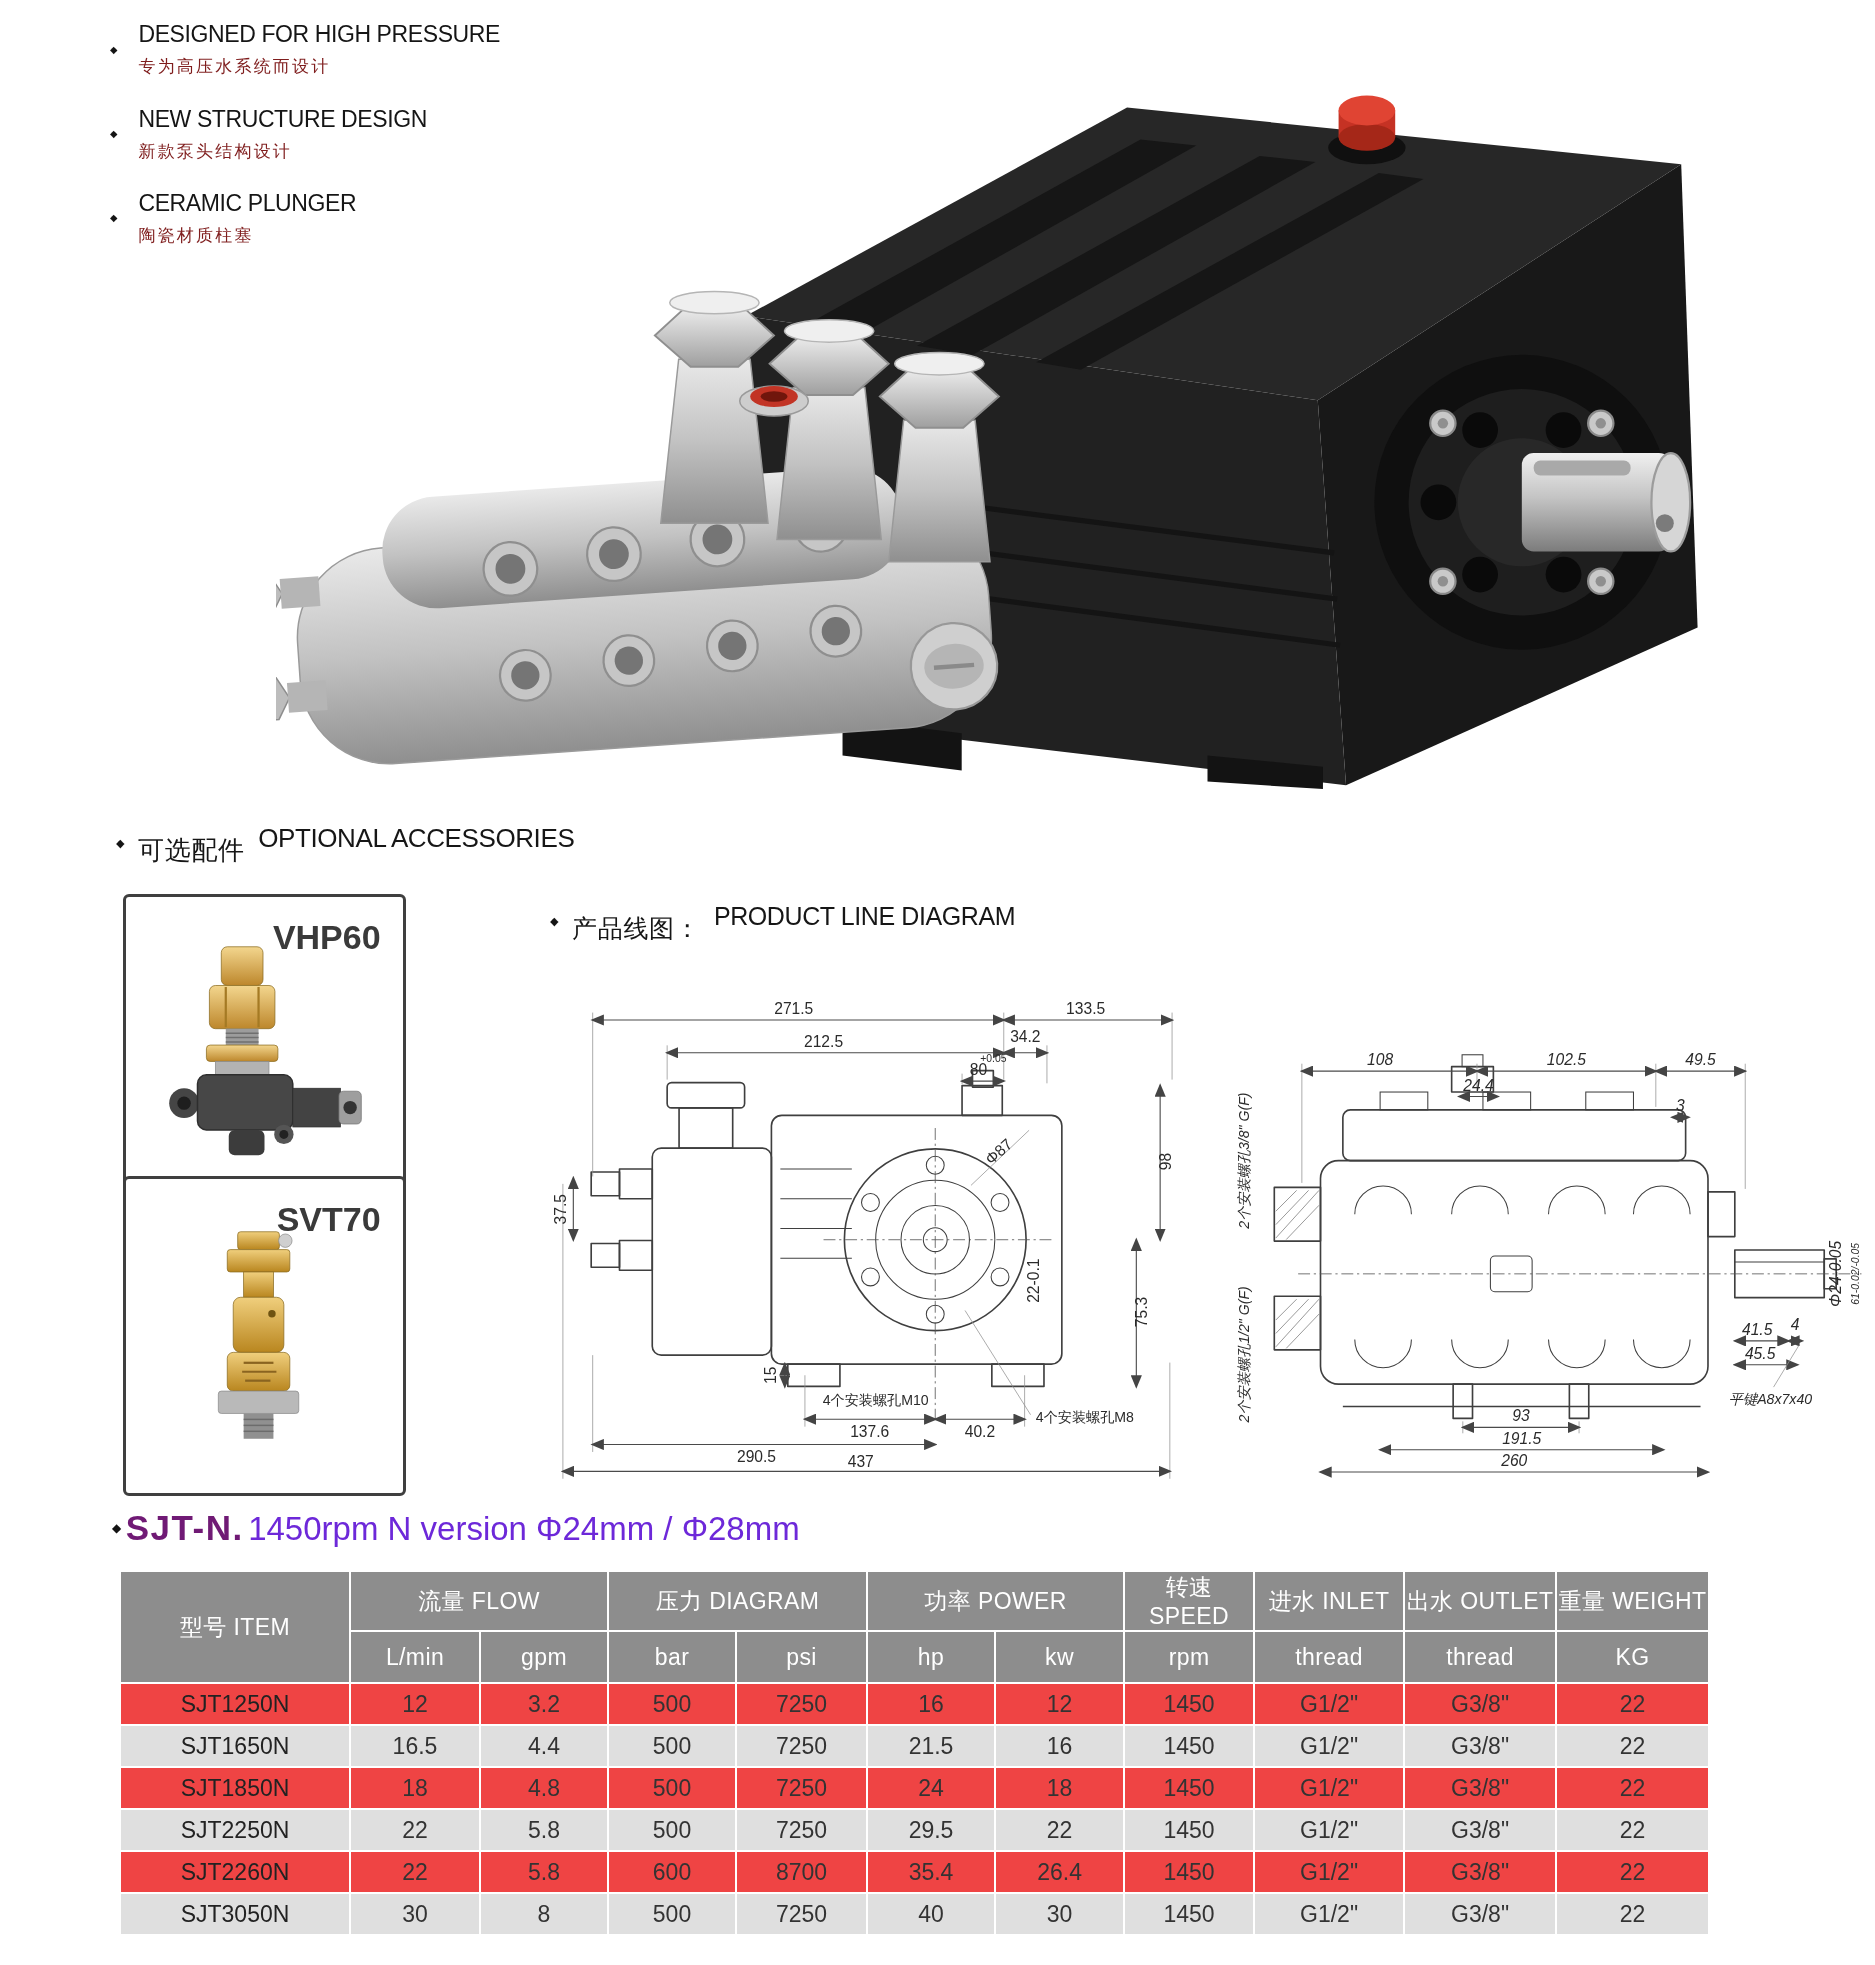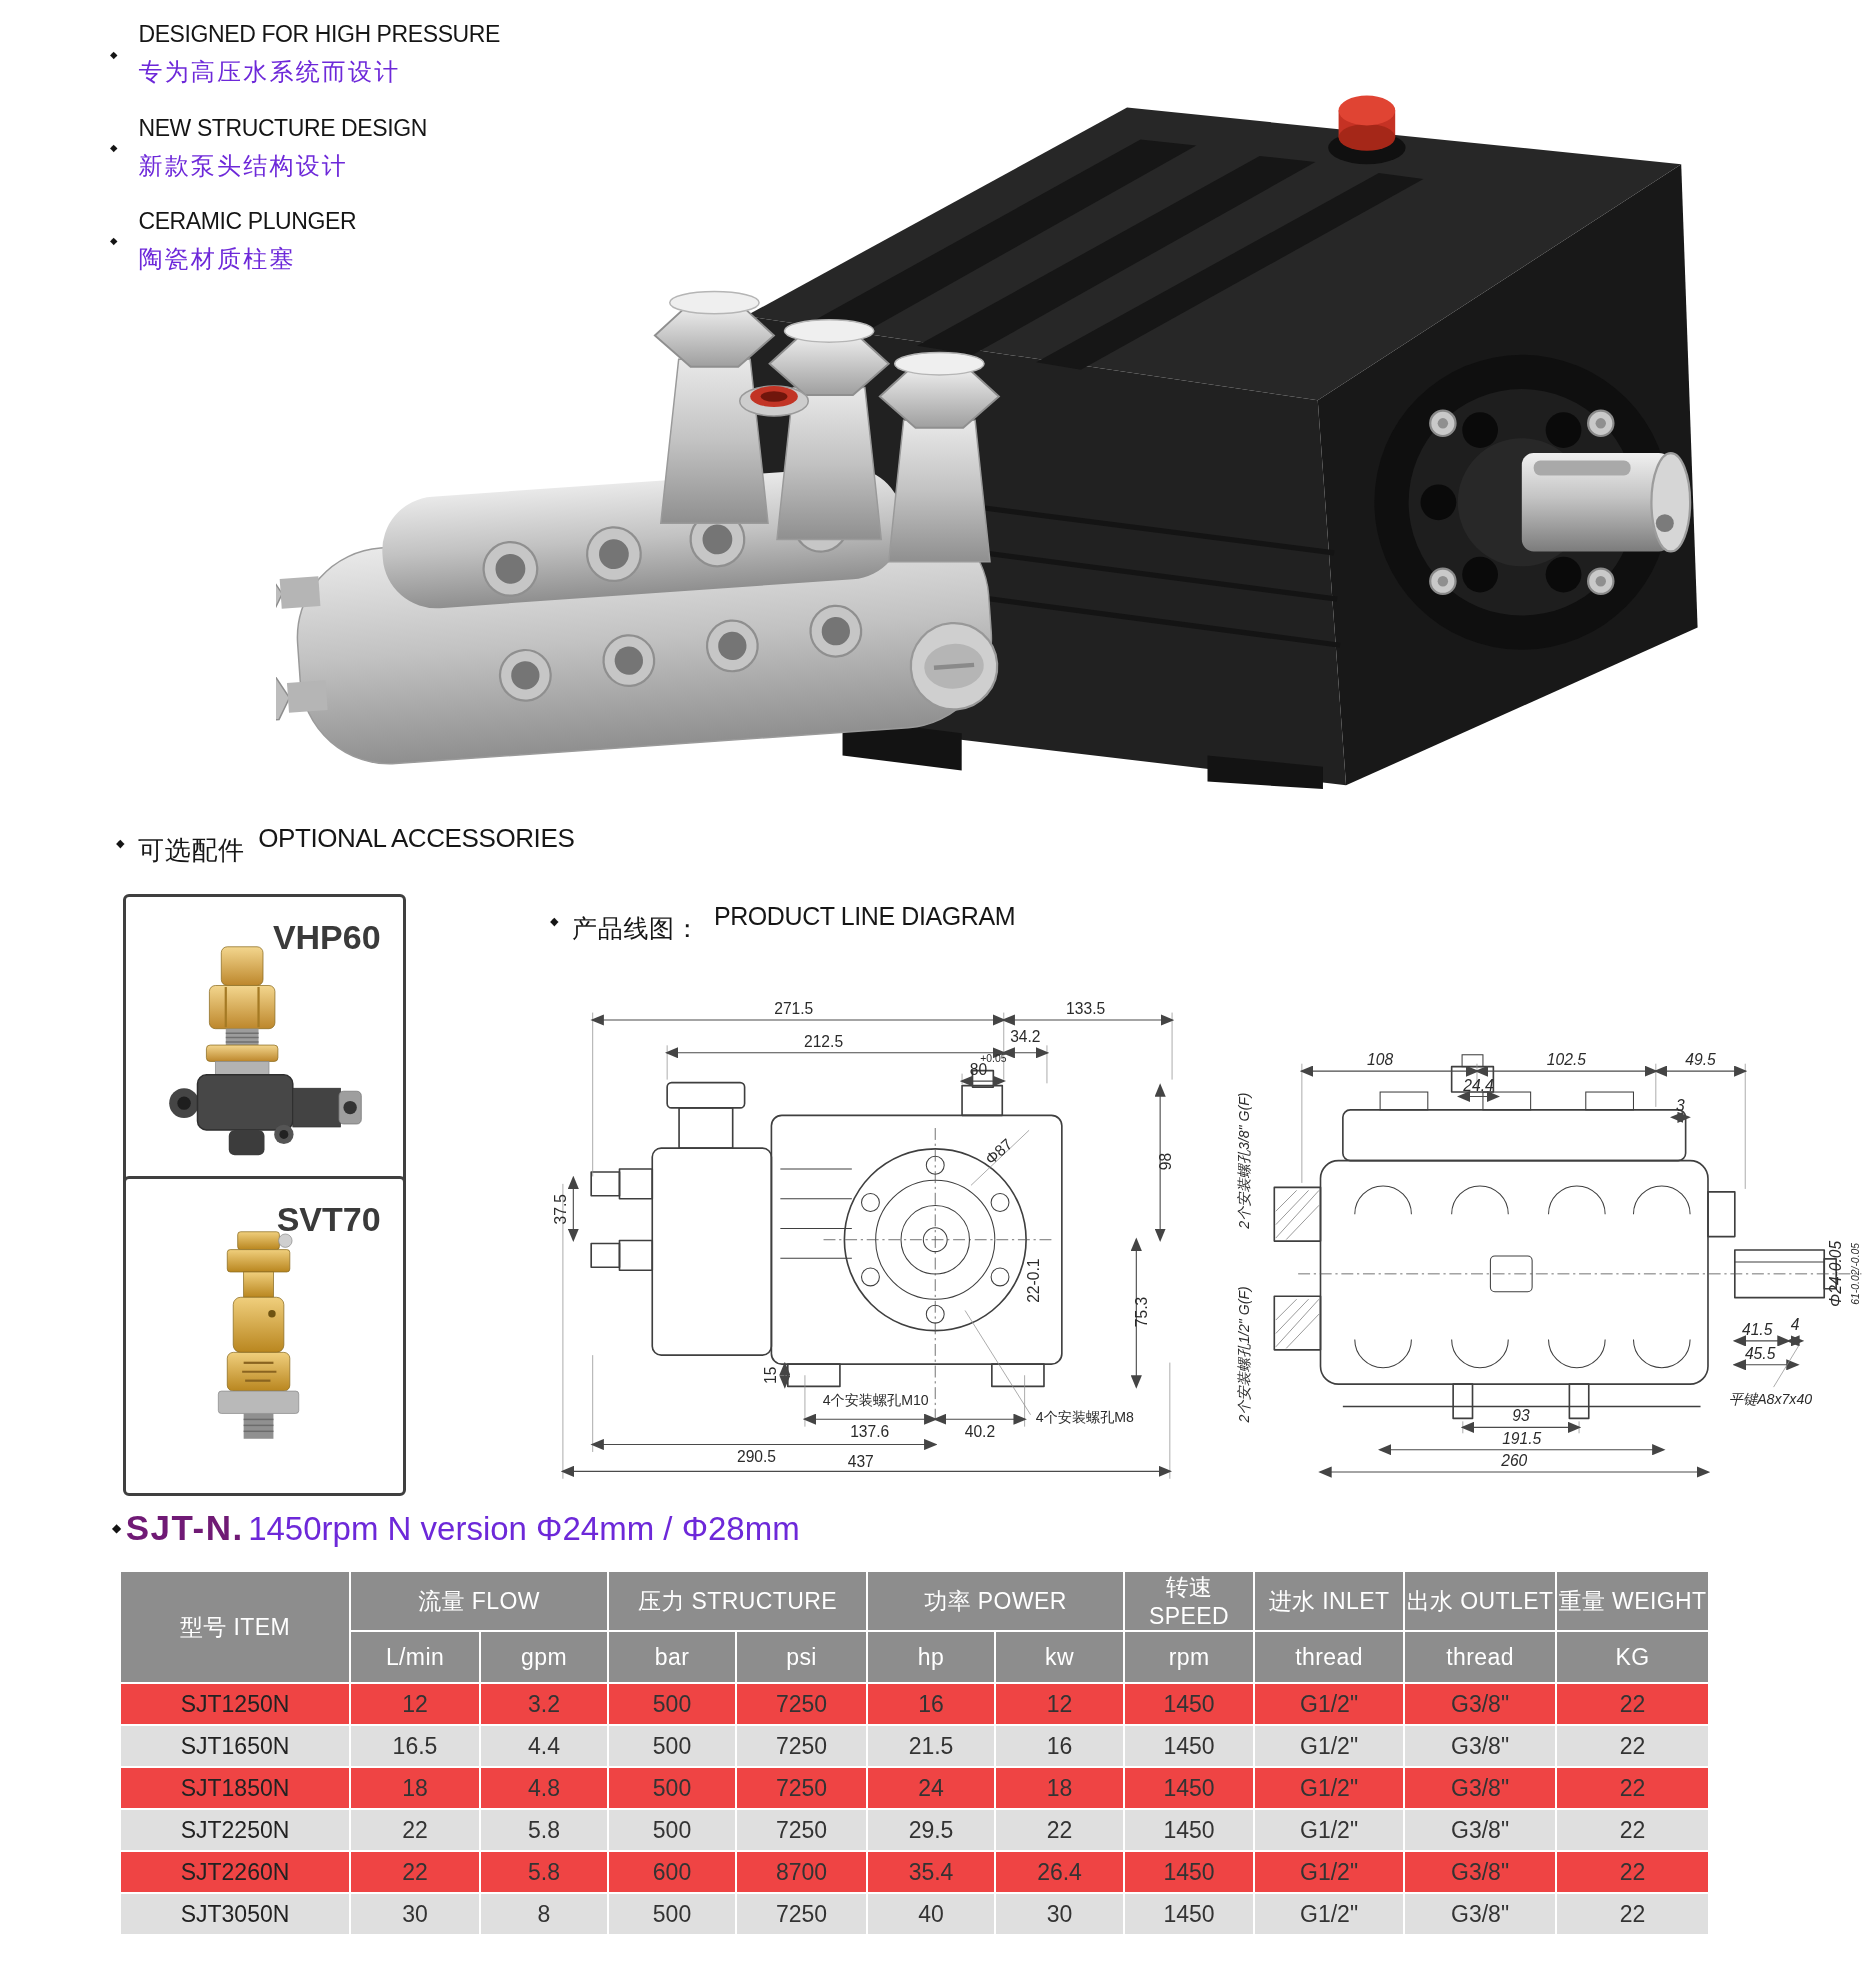--- a/index.html
+++ b/index.html
@@ -5,21 +5,21 @@
   html,body{margin:0;padding:0;background:#ffffff;}
   body{font-family:"Liberation Sans",sans-serif;color:#1c1c1c;}
   .page{position:relative;width:1876px;height:1965px;background:#fff;overflow:hidden;}
 
   
   .features{position:absolute;left:110px;top:19.4px;width:477px;}
   .feature{display:flex;align-items:center;gap:21px;margin-bottom:25px;}
   .diamond{flex:0 0 auto;color:#141414;}
   .diamond::before{content:"◆";font-size:9.7px;line-height:1;}
   .f-en{font-size:23px;letter-spacing:-0.4px;color:#151515;line-height:1.35;}
-  .f-zh{font-size:24px;letter-spacing:2.2px;color:#6d28d9;margin-top:6px;line-height:1.3;}
+  .f-zh{font-size:17px;letter-spacing:2.2px;color:#7f1d1d;margin-top:6px;line-height:1.3;}
 
   
   .sec-heading{position:absolute;display:flex;align-items:center;gap:13.4px;font-size:26px;color:#161616;letter-spacing:0;}
   .sec-heading .diamond::before{font-size:11.2px;}
   .sec-heading .zh{letter-spacing:0.7px;margin-top:24px;}
   .sec-heading .en{letter-spacing:-0.4px;}
   .acc-heading{left:116px;top:809px;}
   .diag-heading{left:550px;top:888px;font-size:25px;}
 
   
@@ -476,21 +476,21 @@
       <col style="width:129px">
         <col style="width:130px">
         <col style="width:150px">
       <col style="width:152px">
         <col style="width:153px">
     </colgroup>
     <thead>
       <tr>
         <th rowspan="2">型号 ITEM</th>
         <th colspan="2">流量 FLOW</th>
-        <th colspan="2">压力 STRUCTURE</th>
+        <th colspan="2">压力 DIAGRAM</th>
         <th colspan="2">功率 POWER</th>
         <th>转速 SPEED</th>
         <th>进水 INLET</th>
         <th>出水 OUTLET</th>
         <th>重量 WEIGHT</th>
       </tr>
       <tr>
         <th>L/min</th>
         <th>gpm</th>
         <th>bar</th>

